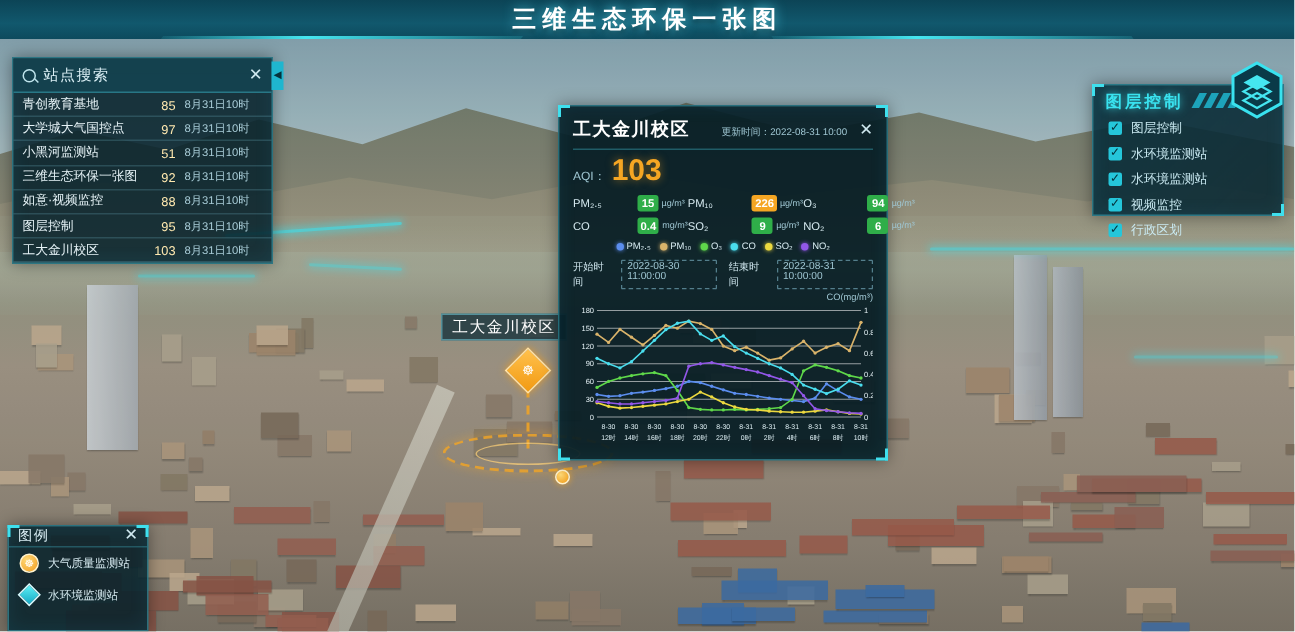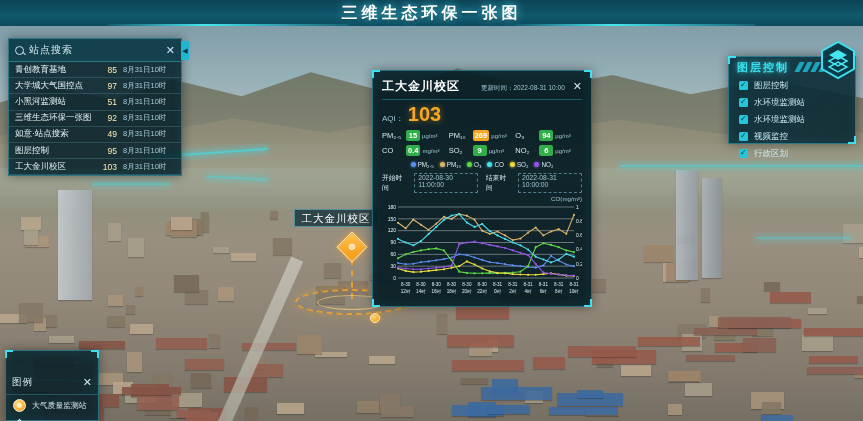--- a/index.html
+++ b/index.html
@@ -61,21 +61,21 @@
   #popup { left:372px; top:70px; width:220px; height:237px; z-index:25; padding:7px 9px 4px; background:rgba(5,28,36,.93); }
   #popup-head { display:flex; align-items:baseline; border-bottom:1px solid rgba(70,200,220,.35); padding-bottom:4px; }
   #popup-title { font-size:12px; font-weight:bold; color:#ffffff; letter-spacing:1px; }
   #popup-update { flex:1; text-align:right; font-size:6.5px; color:#9fc6d2; margin-right:8px; }
   #aqi-row { margin-top:3px; display:flex; align-items:baseline; }
   #aqi-label { font-size:8px; color:#9fc6d2; margin-right:4px; }
   #aqi-value { font-size:20px; font-weight:bold; color:#f5a623; text-shadow:0 0 6px rgba(245,166,35,.5); }
   #poll-grid { display:grid; grid-template-columns:1fr 1fr 1fr; row-gap:4px; margin-top:4px; }
   .poll { display:flex; align-items:center; }
   .poll .pl { font-size:7.5px; color:#d5e9ef; width:24px; }
-  .poll .badge { min-width:14px; padding:1px 2px; text-align:center; font-size:7.5px; font-weight:bold; color:#fff; border-radius:2px; margin-right:2px; }
+  .poll .badge { min-width:14px; padding:1px 2px; text-align:center; font-size:7.5px; font-weight:bold; color:#fff; border-radius:2px; margin-right:2px;margin-left:19px; }
   .badge.good { background:#2fae49; }
   .badge.moderate { background:#f5a623; }
   .poll .un { font-size:6px; color:#9fc6d2; }
   #series-legend { display:flex; justify-content:center; gap:6px; margin-top:5px; }
   .sl-item { display:flex; align-items:center; font-size:6.3px; color:#d8ecf2; }
   .sl-dot { width:5px; height:5px; border-radius:50%; margin-right:2px; box-shadow:0 0 3px currentColor; }
   #time-row { display:flex; justify-content:center; gap:8px; margin-top:5px; font-size:6.8px; color:#cfe6ee; }
   .time-box { border:1px dashed rgba(140,200,220,.55); padding:0 3px; color:#9fc6d2; border-radius:1px; }
   #unit-label { text-align:right; font-size:6.2px; color:#9fc6d2; margin-top:2px; }
   #chart-wrap { margin-top:0px; }
@@ -88,21 +88,21 @@
   #layer-slashes { display:flex; gap:3px; margin-left:8px; }
   #layer-slashes i { width:5px; height:10px; background:#1fb6cf; transform:skewX(-28deg); opacity:.85; }
   .layer-item { display:flex; align-items:center; padding:2.5px 10px; cursor:pointer; }
   .layer-cb { width:9px; height:9px; background:#25c6da; border-radius:1.5px; margin-right:6px; position:relative; }
   .layer-cb::after { content:"✓"; position:absolute; top:-1.5px; left:1px; font-size:8px; color:#04303a; font-weight:bold; }
   .layer-lb { font-size:8.5px; color:#c9e9f1; }
   #hex-badge { position:absolute; left:818px; top:40px; width:40px; height:40px; z-index:21; cursor:pointer; }
 
   
   #legend-panel { left:5px; top:350px; width:94px; height:71px; z-index:20; }
-  #legend-head { display:flex; align-items:center; height:24px; padding:0 6px; border-bottom:1px solid rgba(70,200,220,.3);margin-top:20px; }
+  #legend-head { display:flex; align-items:center; height:14px; padding:0 6px; border-bottom:1px solid rgba(70,200,220,.3); }
   #legend-head .t { flex:1; font-size:9.5px; color:#d9eef4; letter-spacing:1px; }
   .leg-item { display:flex; align-items:center; padding:4px 7px; }
   .leg-item .lb { font-size:7.8px; color:#d5e9ef; margin-left:6px; }
   .leg-ic1 { width:13px; height:13px; border-radius:50%; background:radial-gradient(circle at 35% 30%,#ffd977,#f09b1e); border:1px solid #fff3cf; display:flex; align-items:center; justify-content:center; font-size:7px; color:#fff; }
   .leg-ic2 { width:11px; height:11px; background:linear-gradient(135deg,#5ef0f6,#14a8c4); transform:rotate(45deg); border:1px solid #d8fbff; margin:1px; }
 
   
   #marker-label { position:absolute; left:294px; top:209px; width:84px; height:18px; z-index:15;
     background:rgba(10,40,52,.72); border:1px solid rgba(120,220,235,.5); color:#fff;
     font-size:10.5px; line-height:16px; text-align:center; letter-spacing:1px; }
@@ -312,22 +312,22 @@
      <span class="n">小黑河监测站</span>
      <span class="v">51</span>
      <span class="tm">8月31日10时</span>
    </div>
         <div class="st-row">
      <span class="n">三维生态环保一张图</span>
      <span class="v">92</span>
      <span class="tm">8月31日10时</span>
    </div>
         <div class="st-row">
-     <span class="n">如意·站点搜索</span>
-     <span class="v">49</span>
+     <span class="n">如意·视频监控</span>
+     <span class="v">88</span>
      <span class="tm">8月31日10时</span>
    </div>
         <div class="st-row">
      <span class="n">图层控制</span>
      <span class="v">95</span>
      <span class="tm">8月31日10时</span>
    </div>
         <div class="st-row">
      <span class="n">工大金川校区</span>
      <span class="v">103</span>
@@ -362,21 +362,21 @@
       <span id="aqi-value">103</span>
     </div>
     <div id="poll-grid">
         <div class="poll">
      <span class="pl">PM₂.₅</span>
      <span class="badge good">15</span>
      <span class="un">µg/m³</span>
    </div>
         <div class="poll">
      <span class="pl">PM₁₀</span>
-     <span class="badge moderate">269</span>
+     <span class="badge moderate">226</span>
      <span class="un">µg/m³</span>
    </div>
         <div class="poll">
      <span class="pl">O₃</span>
      <span class="badge good">94</span>
      <span class="un">µg/m³</span>
    </div>
         <div class="poll">
      <span class="pl">CO</span>
      <span class="badge good">0.4</span>

